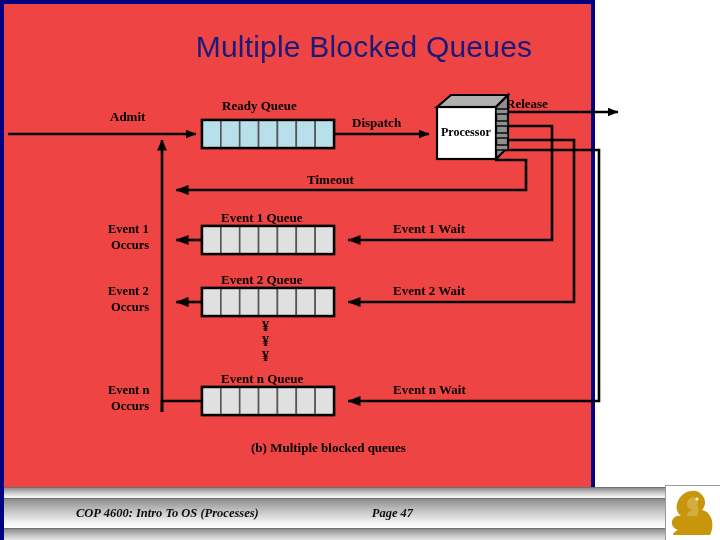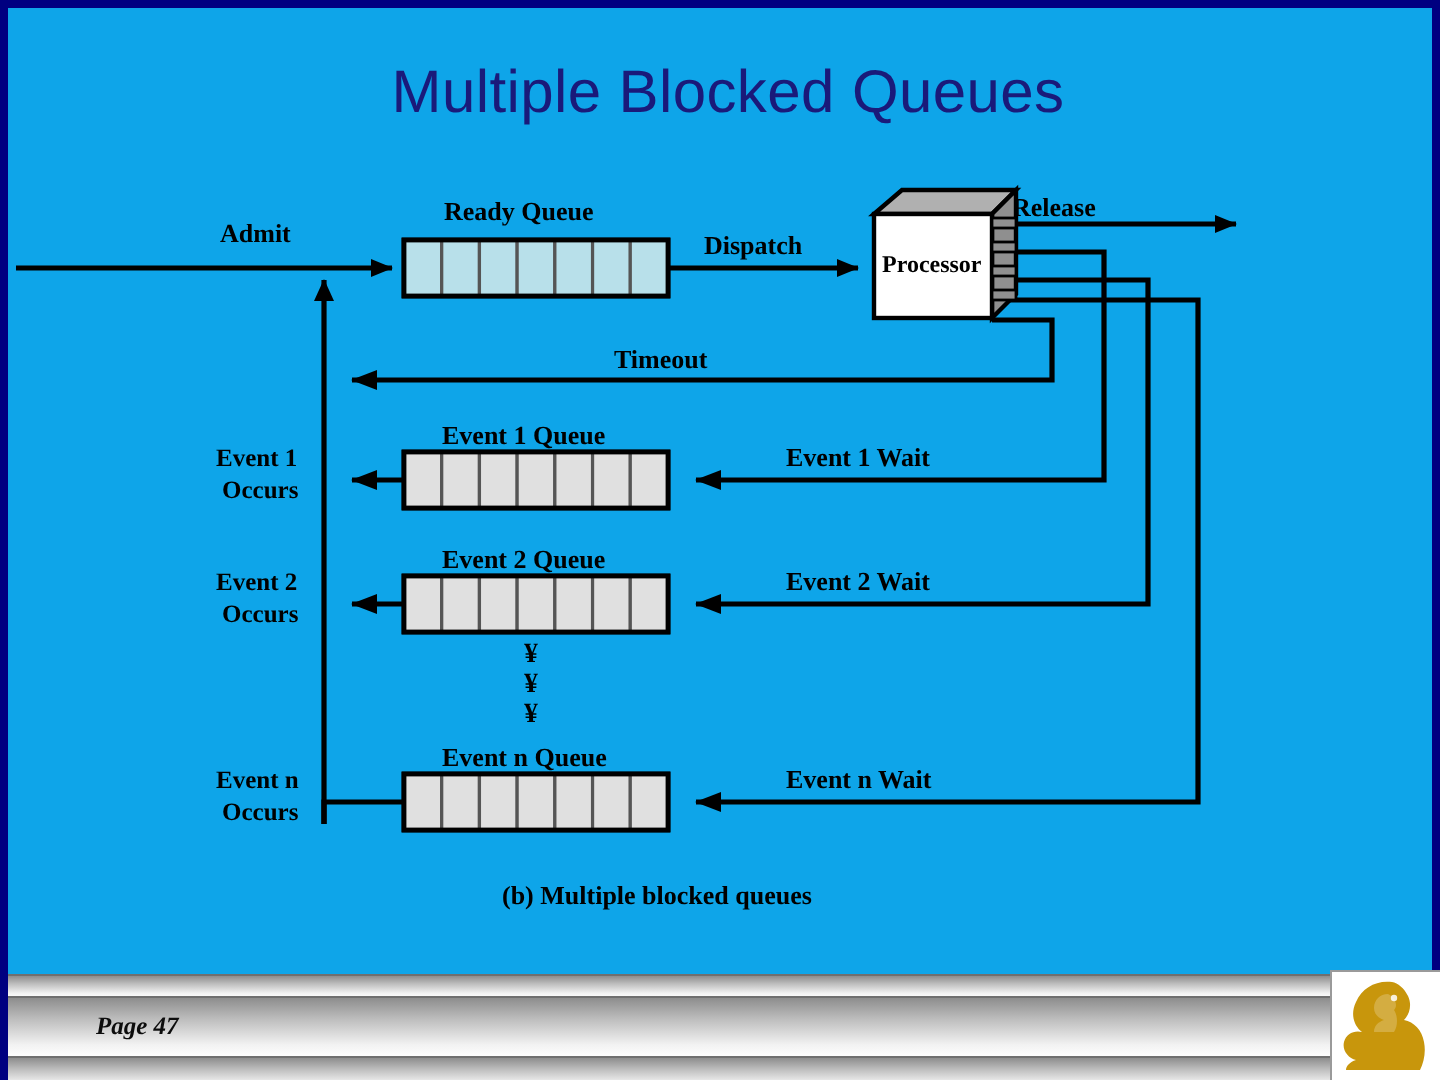--- a/index.html
+++ b/index.html
@@ -8,23 +8,23 @@
     background: #ffffff;
   }
   body {
     width: 720px;
     height: 540px;
     overflow: hidden;
     font-family: "Liberation Sans", sans-serif;
   }
   #slide {
     position: relative;
-    width: 720px;
+    width: 595px;
     height: 540px;
-    background: #0ea5e9;
+    background: #ef4444;
     box-sizing: border-box;
     border-top: 4px solid #000080;
     border-left: 4px solid #000080;
     border-right: 4px solid #000080;
     border-bottom: 0;
   }
   #slide-title {
     position: absolute;
     left: 0;
     top: 26px;
@@ -117,21 +117,21 @@
   }
   .foot-item {
     font-family: "Liberation Serif", serif;
     font-weight: bold;
     font-style: italic;
     font-size: 12.5px;
     color: #0d0d0d;
     white-space: nowrap;
   }
   #foot-course { margin-left: 72px; }
-  #foot-page   { margin-left: 44px; }
+  #foot-page   { margin-left: 113px; }
   #foot-author { margin-left: 96px; }
 
   #logo-box {
     position: absolute;
     left: 661px;
     top: 481px;
     width: 55px;
     height: 56px;
     background: #ffffff;
     border: 1px solid #9a9a9a;
@@ -272,20 +272,21 @@
     </g>
 
     <text class="dg-caption" x="247" y="364">(b) Multiple blocked queues</text>
   </svg>
 
   <div id="footer">
     <div class="band" id="band-a"></div>
     <div class="band" id="band-b"></div>
     <div class="band" id="band-c"></div>
     <div id="footer-text">
+      <span class="foot-item" id="foot-course">COP 4600: Intro To OS  (Processes)</span>
       <span class="foot-item" id="foot-page">Page 47</span>
     </div>
   </div>
 
   <div id="logo-box">
     <svg width="53" height="54" viewBox="0 0 53 54">
       <g id="pegasus-art" fill="#c8960c">
         <path d="M30,5 C22,4 15,8 12,15 C9,21 11,27 15,30 C11,29 7,31 6,35 C5,39 8,43 12,44 C9,45 7,47 7,49 L44,49 C46,45 47,40 46,35 C45,29 41,25 36,24 C39,21 40,16 38,12 C36,8 33,5.5 30,5 Z"></path>
         <path d="M28,11 C24,11 21,14 21,18 C21,21 23,23 26,24 C23,25 21,27 21,30 L31,30 C33,27 33,22 31,19 C33,17 32,13 28,11 Z" fill="#ffffff" opacity="0.22"></path>
         <circle cx="31" cy="13" r="1.6" fill="#ffffff" opacity="0.85"></circle>

